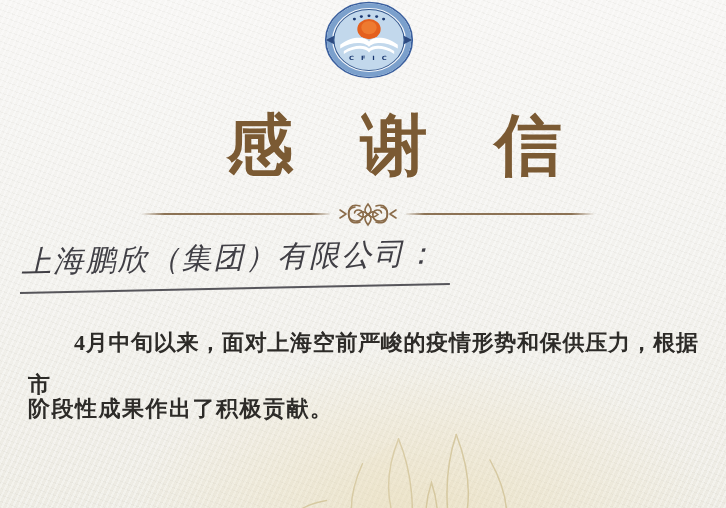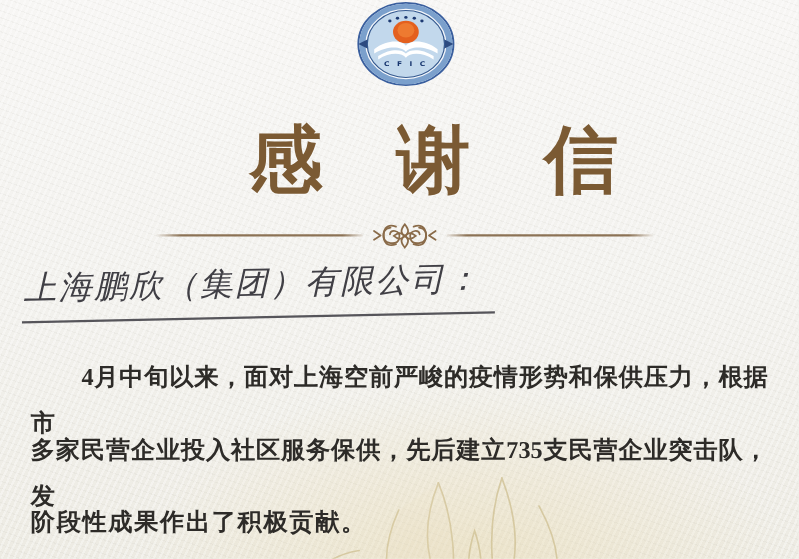--- a/index.html
+++ b/index.html
@@ -89,21 +89,20 @@
       <path d="M16,18 l-6,-4 m6,4 l-6,4"></path>
       <path d="M60,18 l6,-4 m-6,4 l6,4"></path>
     </g>
   </svg>
 </div>
 
 <div class="recipient">上海鹏欣（集团）有限公司：</div>
 
 <div class="body-text">
   <div class="bline first">4月中旬以来，面对上海空前严峻的疫情形势和保供压力，根据市</div>
-  <div class="bline">多家民营企业投入社区服务保供，先后建立735支民营企业突击队，发</div>
   <div class="bline last">阶段性成果作出了积极贡献。</div>
 </div>
 
 <svg class="watermark" viewBox="0 0 400 160">
   <g fill="none" stroke="#cfc093" stroke-width="2" stroke-linecap="round" opacity="0.9">
     <path d="M15,155 C25,118 45,100 82,94"></path>
     <path d="M130,45 C112,85 108,125 132,158"></path>
     <path d="M178,12 C158,62 160,112 192,156"></path>
     <path d="M178,12 C196,55 201,110 192,156"></path>
     <path d="M255,6 C238,56 240,112 252,154"></path>

